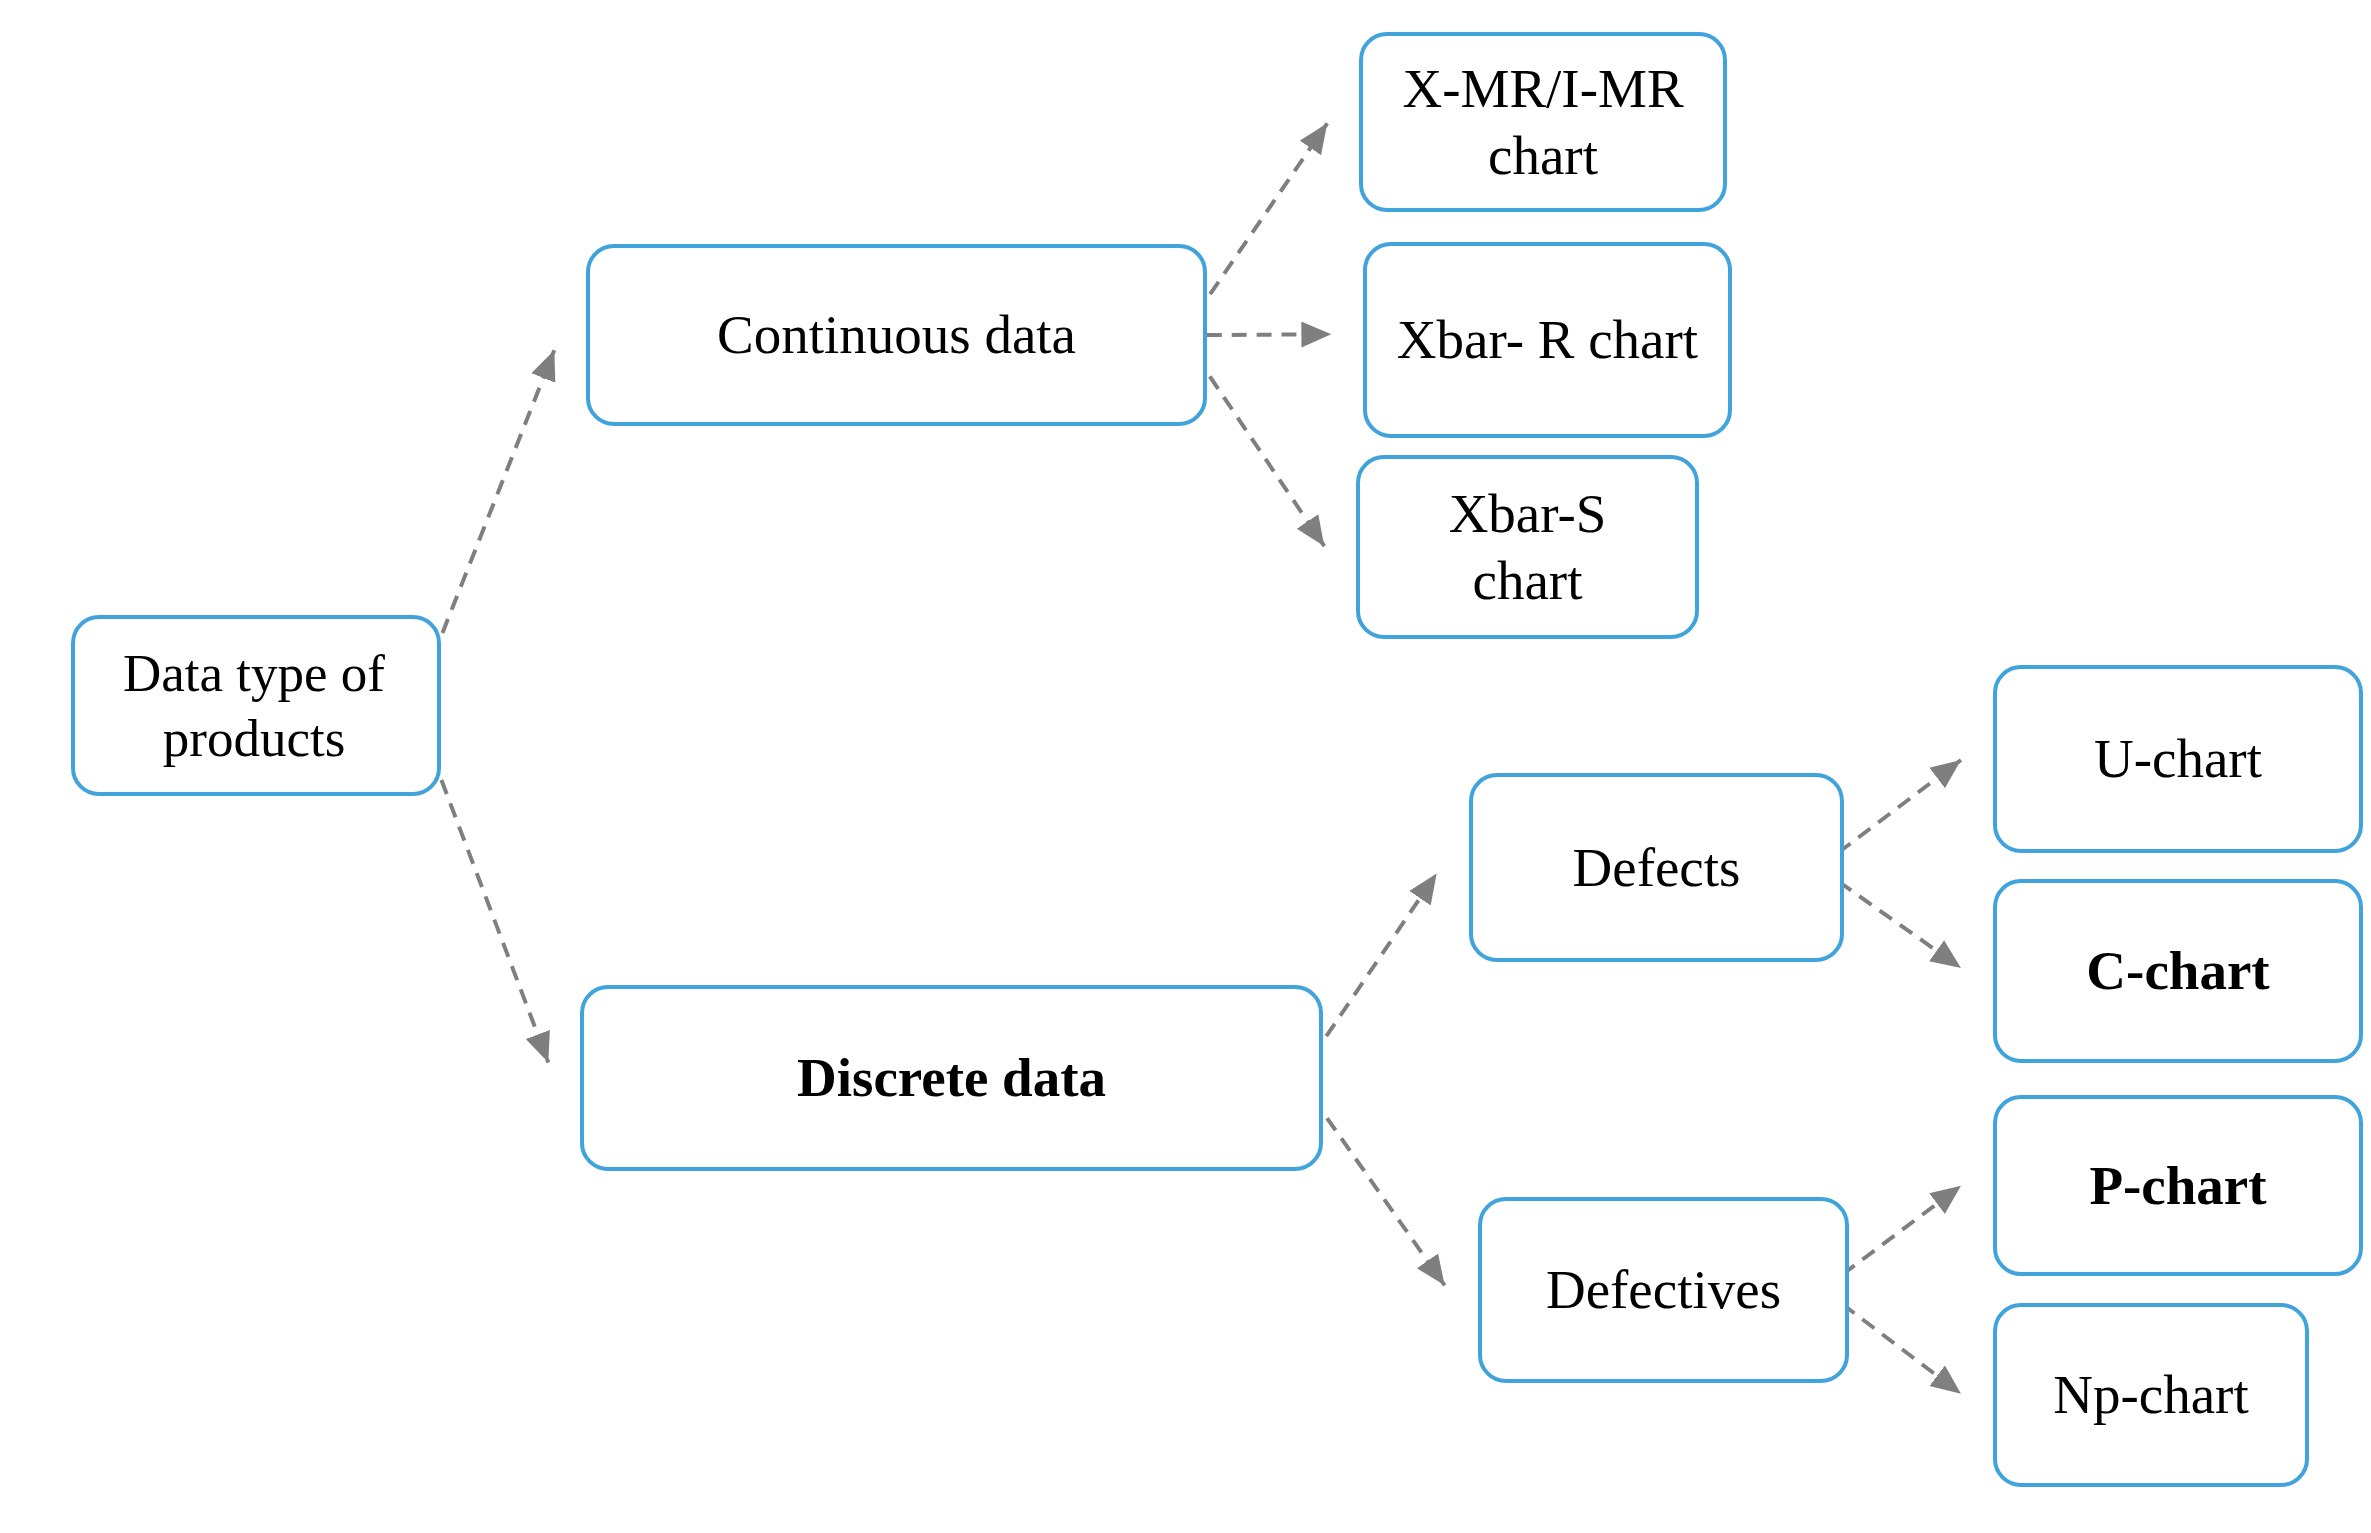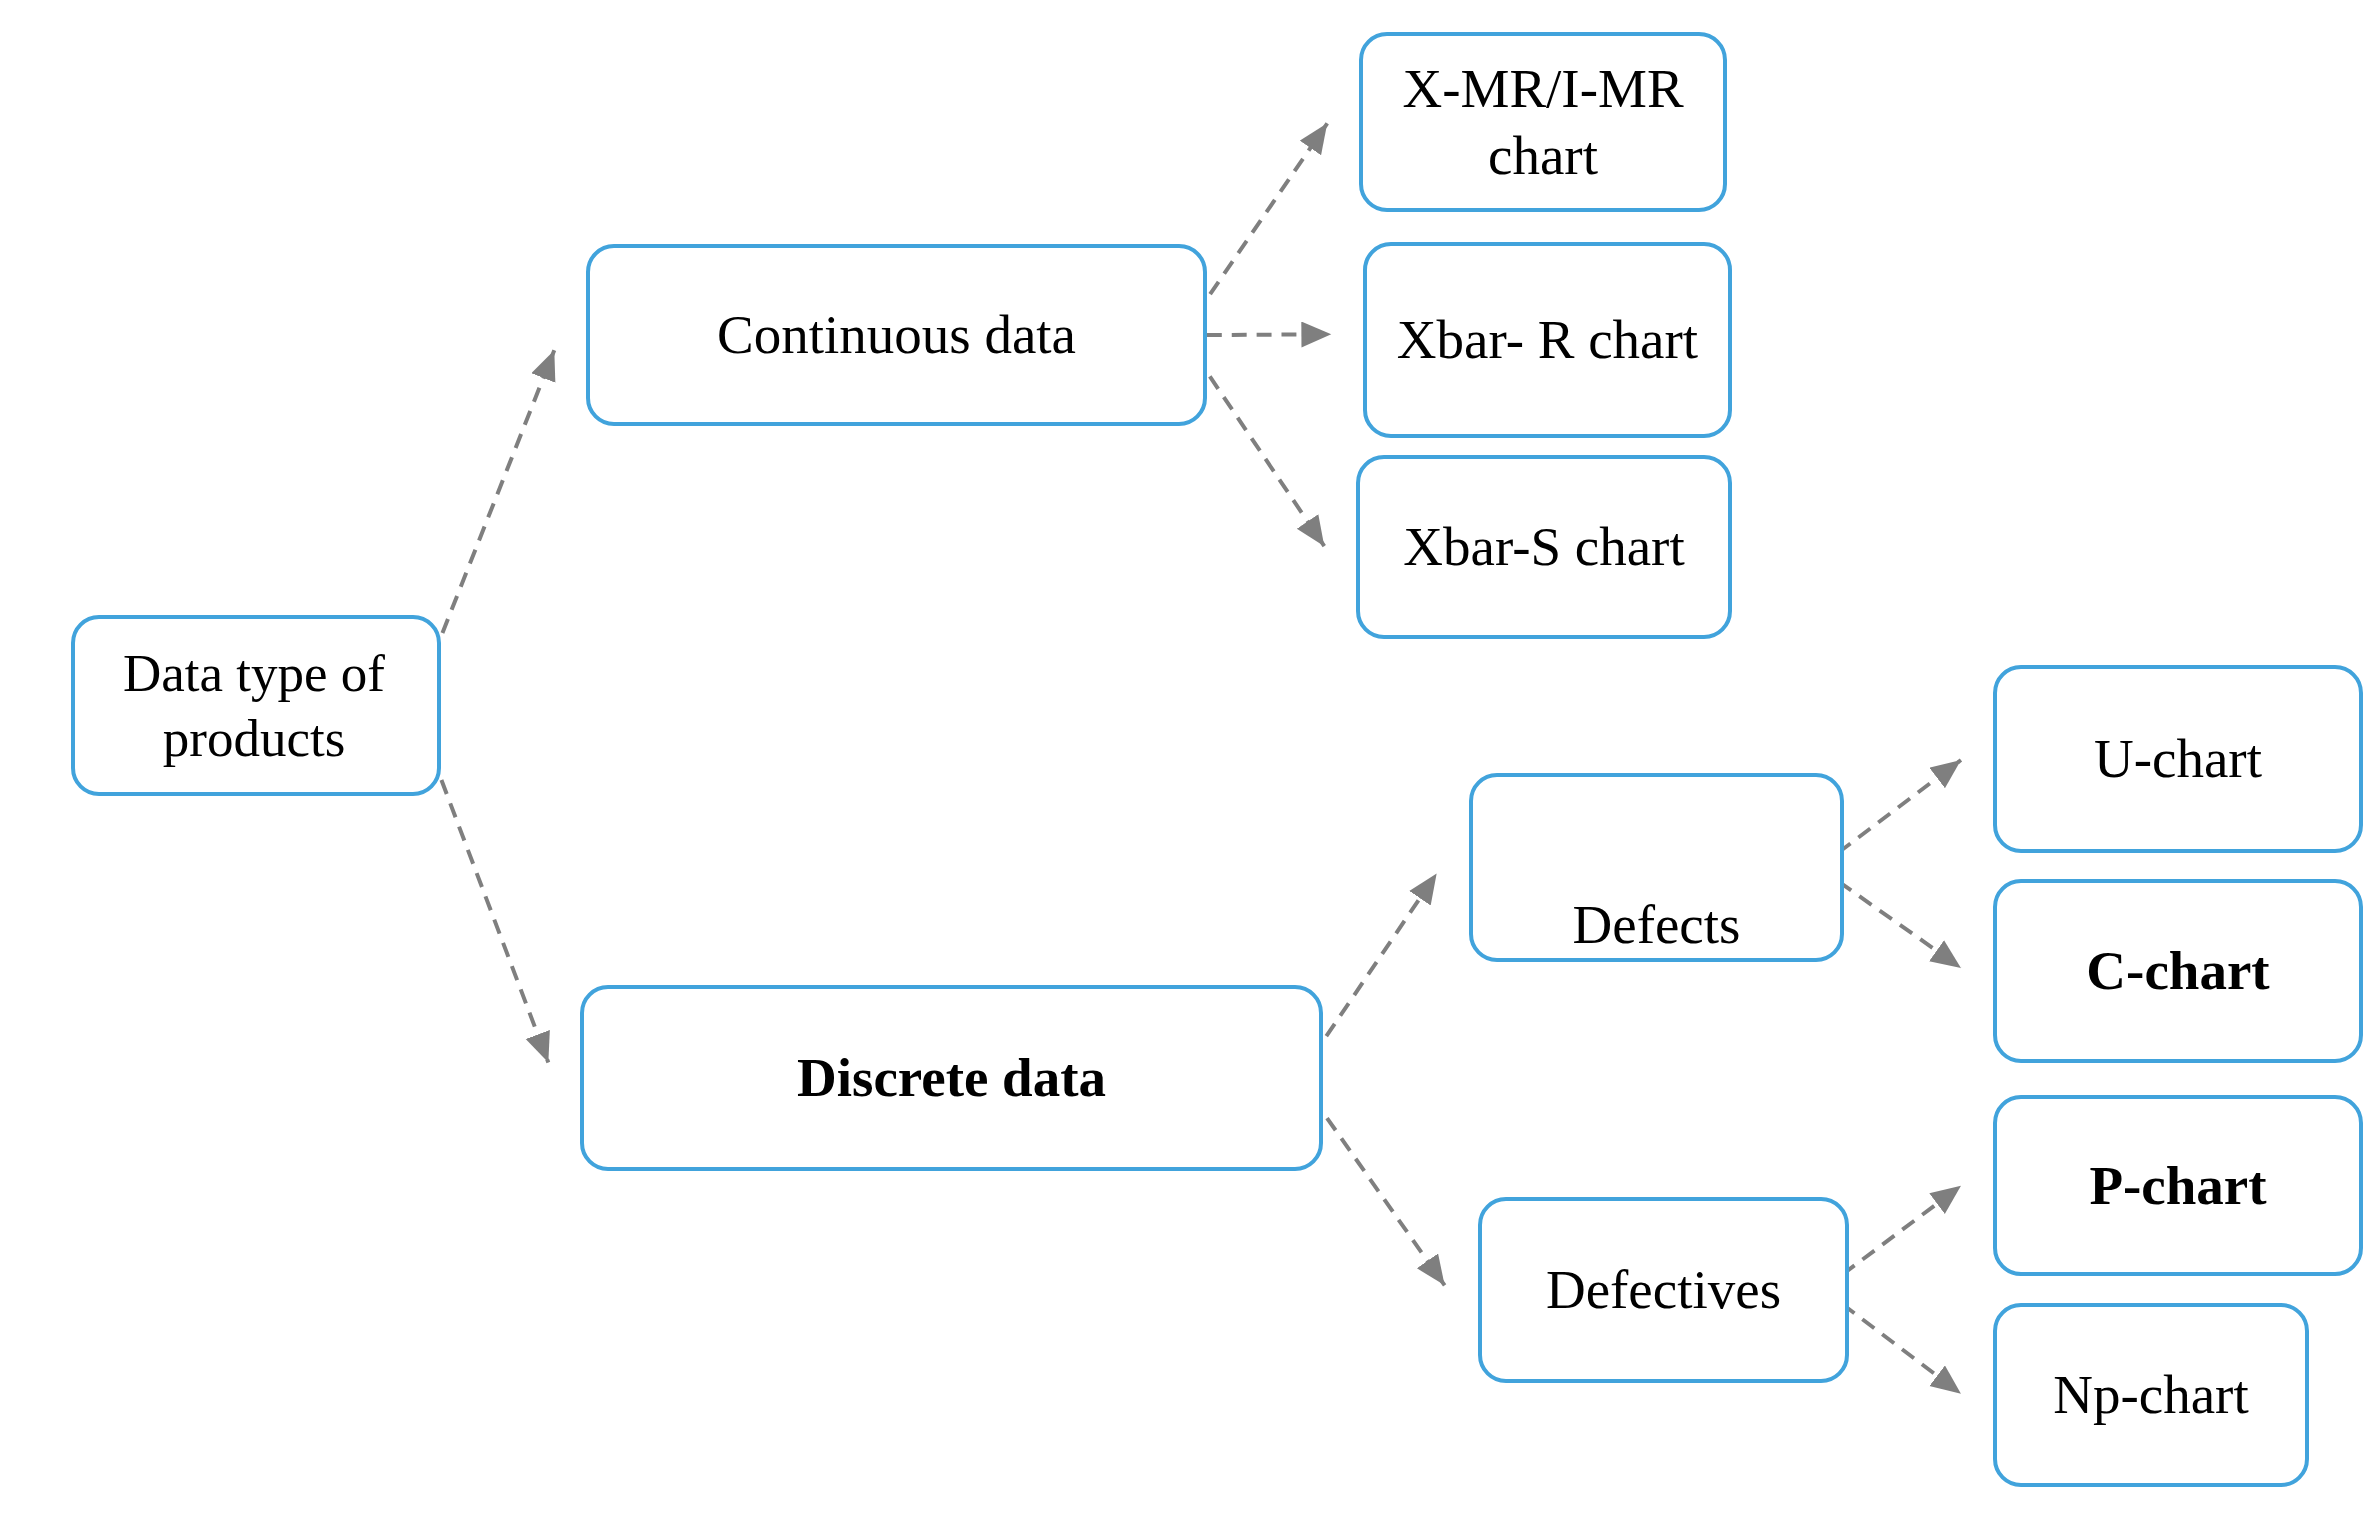--- a/index.html
+++ b/index.html
@@ -45,22 +45,22 @@
     padding: 0 28px;
     margin-left: 28px;
   }
   .node.bold { font-weight: bold; text-align: center; }
 
   #n-root        { left:  43px; top:  615px; width: 370px; height: 181px; font-size: 53px; padding-left: 24px; }
   #n-continuous  { left: 558px; top:  244px; width: 621px; height: 182px; }
   #n-discrete    { left: 552px; top:  985px; width: 743px; height: 186px; }
   #n-xmr         { left: 1331px; top:   32px; width: 368px; height: 180px; }
   #n-xbar-r      { left: 1335px; top:  242px; width: 369px; height: 196px; }
-  #n-xbar-s      { left: 1328px; top:  455px; width: 376px; height: 184px; }
-  #n-defects     { left: 1441px; top:  773px; width: 375px; height: 189px; align-items: flex-end; }
+  #n-xbar-s      { left: 1328px; top:  455px; width: 343px; height: 184px; }
+  #n-defects     { left: 1441px; top:  773px; width: 375px; height: 189px; }
   #n-defectives  { left: 1450px; top: 1197px; width: 371px; height: 186px; }
   #n-u-chart     { left: 1965px; top:  665px; width: 370px; height: 188px; }
   #n-c-chart     { left: 1965px; top:  879px; width: 370px; height: 184px; }
   #n-p-chart     { left: 1965px; top: 1095px; width: 370px; height: 181px; }
   #n-np-chart    { left: 1965px; top: 1303px; width: 316px; height: 184px; }
 </style>
 </head>
 <body>
 
 <div class="canvas">

